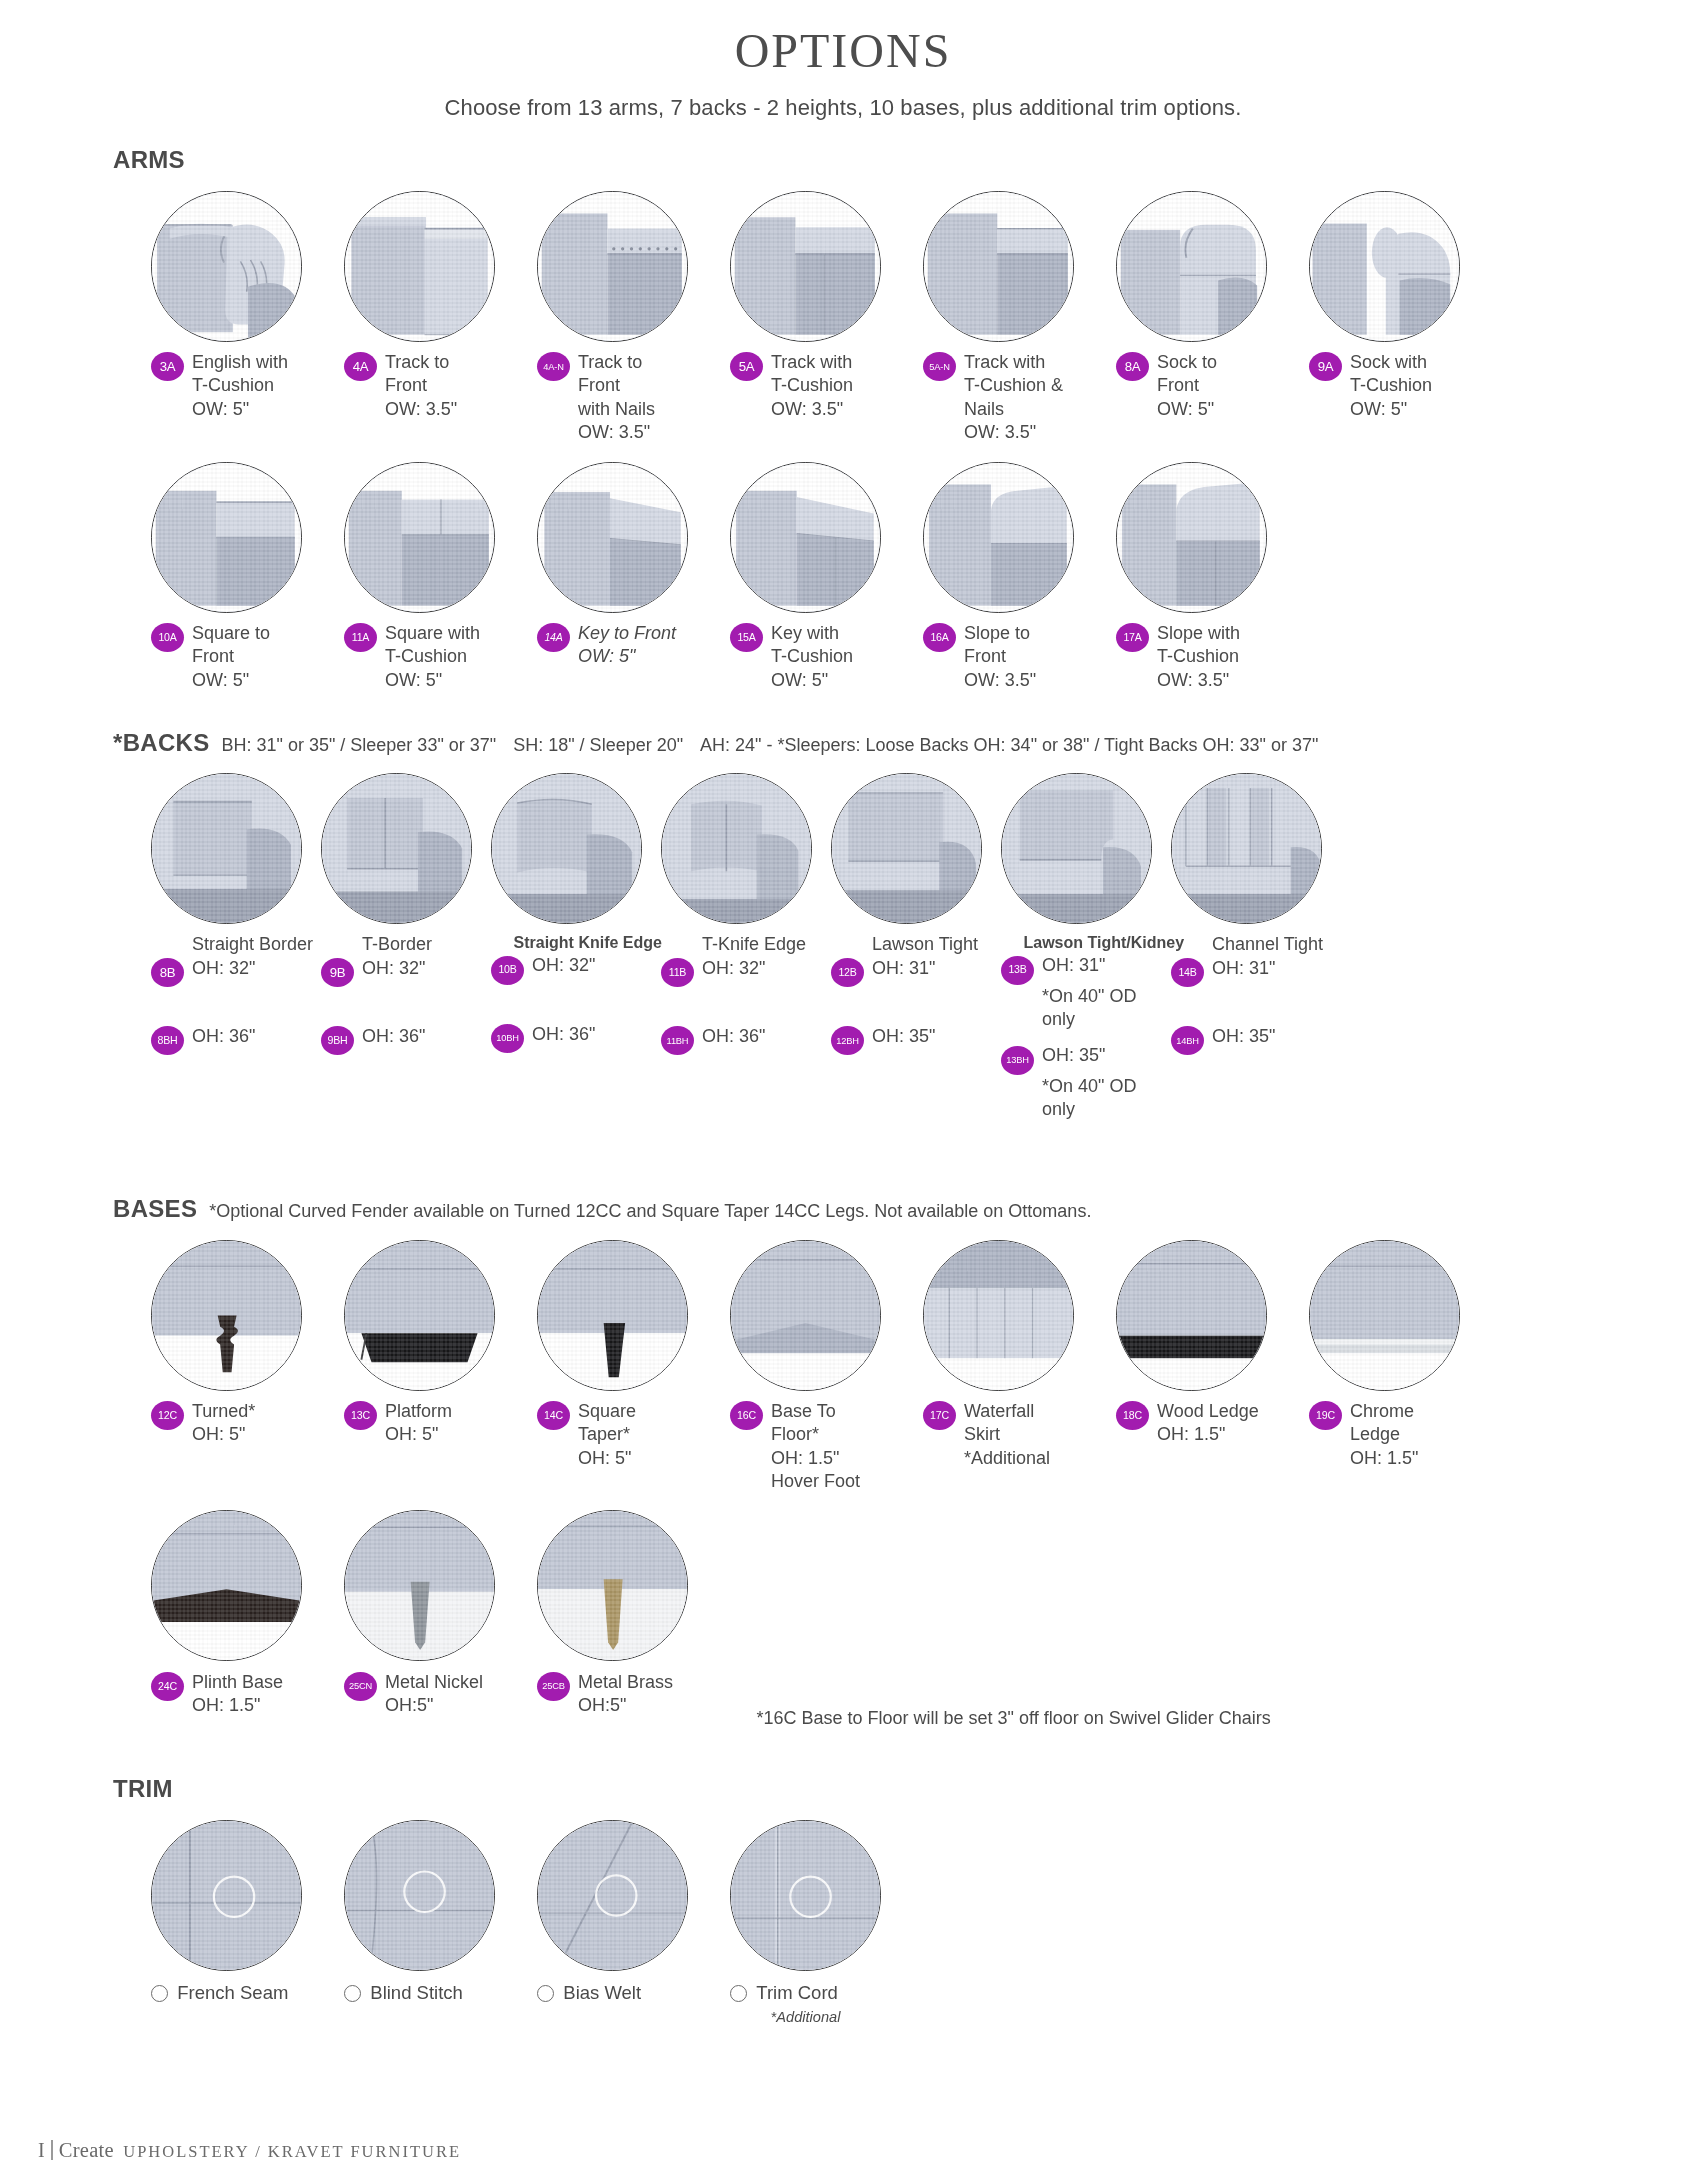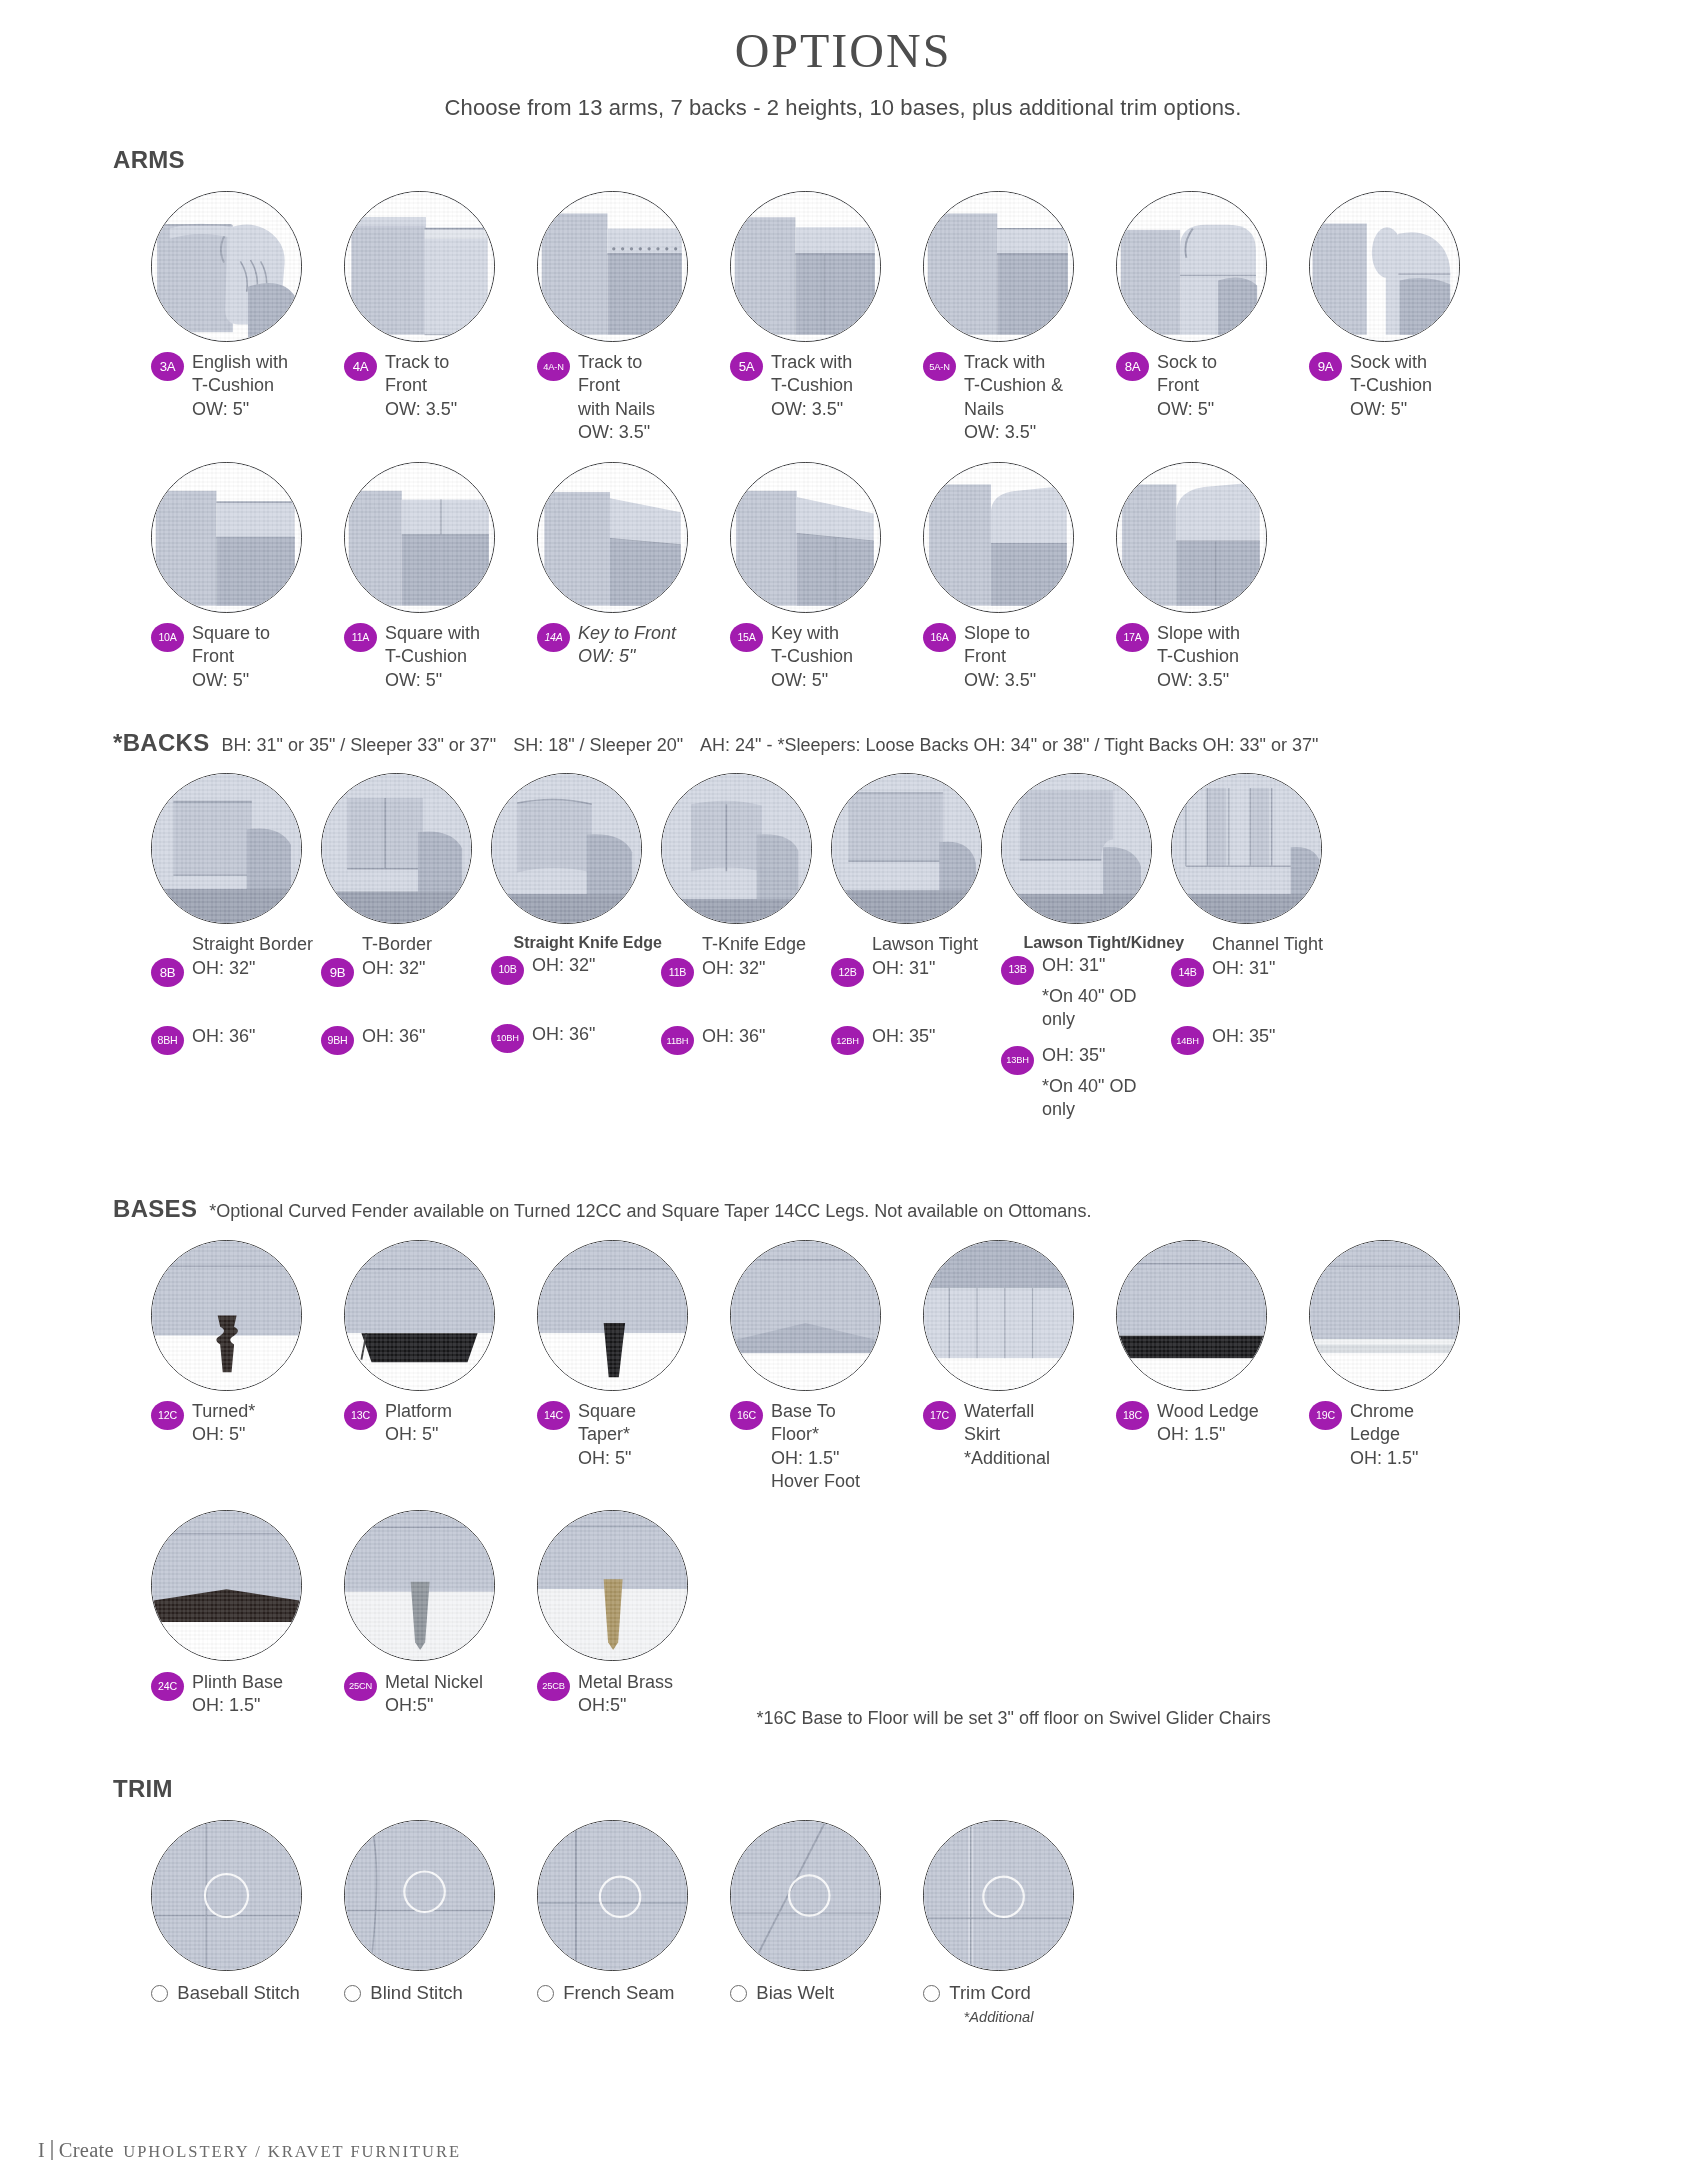--- a/index.html
+++ b/index.html
@@ -824,61 +824,45 @@
 <div class="section-head" style="margin-top:46px;">
   <span class="sec-title">TRIM</span>
 </div>
 
 <div class="row" id="trim-row" style="margin-top:17px; gap:42px;">
     <div class="cell" style="width: 151px;">
       <div class="swatch">
         <div class="img"><svg viewBox="0 0 236 236" width="100%" height="100%" preserveAspectRatio="xMidYMid slice">
     <rect width="236" height="236" fill="#ffffff"></rect>
             <rect x="0" y="0" width="236" height="236" fill="#bfc5d3"></rect>
-        <path d="M86 0 v236" stroke="#99a0b0" stroke-width="2.5"></path>
-        <path d="M0 150 h236" stroke="#99a0b0" stroke-width="2"></path>
-        <circle cx="118" cy="118" r="34" fill="none" stroke="#ffffff" stroke-width="3.5" opacity=".9"></circle>
+        <path d="M60 0 v236" stroke="#99a0b0" stroke-width="3"></path>
+        <path d="M0 130 h236" stroke="#99a0b0" stroke-width="2.5"></path>
+        <circle cx="130" cy="120" r="32" fill="none" stroke="#ffffff" stroke-width="3.5" opacity=".9"></circle>
           </svg></div>
                  <div class="tex"></div>
       </div>
       <div class="trim-label">
         <span class="radio"></span>
-                 <span>Baseball Stitch</span>
+                 <span>French Seam</span>
       </div>
     </div>
     <div class="cell" style="width: 151px;">
       <div class="swatch">
         <div class="img"><svg viewBox="0 0 236 236" width="100%" height="100%" preserveAspectRatio="xMidYMid slice">
     <rect width="236" height="236" fill="#ffffff"></rect>
             <rect x="0" y="0" width="236" height="236" fill="#bfc5d3"></rect>
         <path d="M40 0 q20 70 0 236" stroke="#99a0b0" stroke-width="2.5" fill="none"></path>
         <path d="M0 142 h236" stroke="#99a0b0" stroke-width="2"></path>
         <circle cx="126" cy="112" r="32" fill="none" stroke="#ffffff" stroke-width="3.5" opacity=".9"></circle>
           </svg></div>
                  <div class="tex"></div>
       </div>
       <div class="trim-label">
         <span class="radio"></span>
                  <span>Blind Stitch</span>
-      </div>
-    </div>
-    <div class="cell" style="width: 151px;">
-      <div class="swatch">
-        <div class="img"><svg viewBox="0 0 236 236" width="100%" height="100%" preserveAspectRatio="xMidYMid slice">
-    <rect width="236" height="236" fill="#ffffff"></rect>
-            <rect x="0" y="0" width="236" height="236" fill="#bfc5d3"></rect>
-        <path d="M60 0 v236" stroke="#99a0b0" stroke-width="3"></path>
-        <path d="M0 130 h236" stroke="#99a0b0" stroke-width="2.5"></path>
-        <circle cx="130" cy="120" r="32" fill="none" stroke="#ffffff" stroke-width="3.5" opacity=".9"></circle>
-          </svg></div>
-                 <div class="tex"></div>
-      </div>
-      <div class="trim-label">
-        <span class="radio"></span>
-                 <span>French Seam</span>
       </div>
     </div>
     <div class="cell" style="width: 151px;">
       <div class="swatch">
         <div class="img"><svg viewBox="0 0 236 236" width="100%" height="100%" preserveAspectRatio="xMidYMid slice">
     <rect width="236" height="236" fill="#ffffff"></rect>
             <rect x="0" y="0" width="236" height="236" fill="#bfc5d3"></rect>
         <path d="M30 236 l120 -236" stroke="#99a0b0" stroke-width="3" fill="none"></path>
         <path d="M0 146 h236" stroke="#99a0b0" stroke-width="2"></path>
         <circle cx="124" cy="118" r="32" fill="none" stroke="#ffffff" stroke-width="3.5" opacity=".9"></circle>

